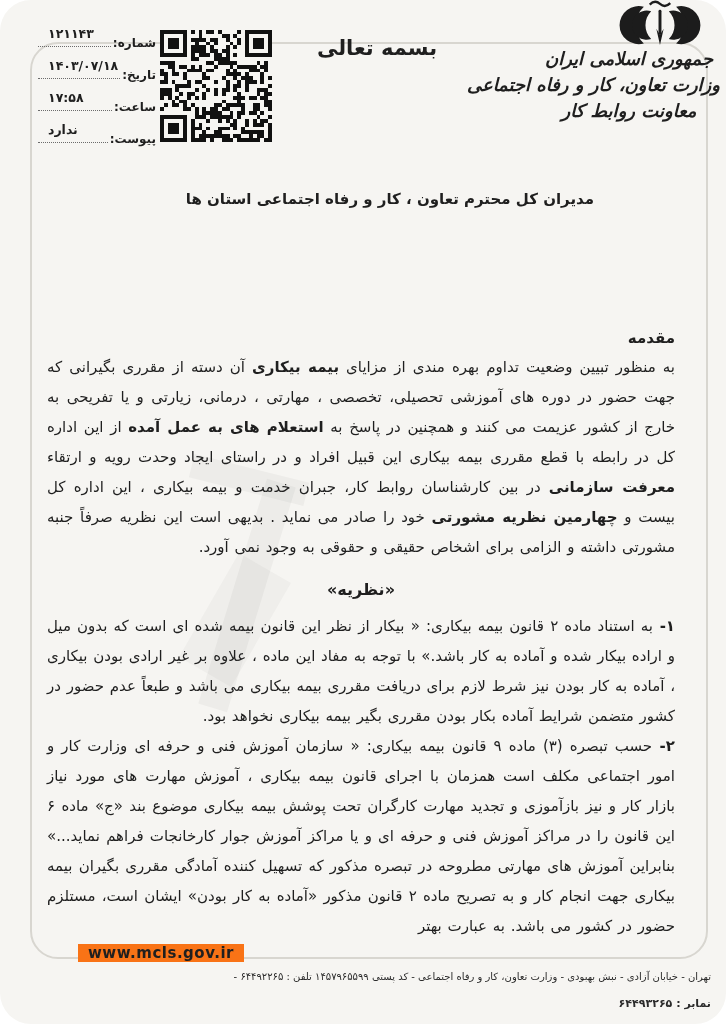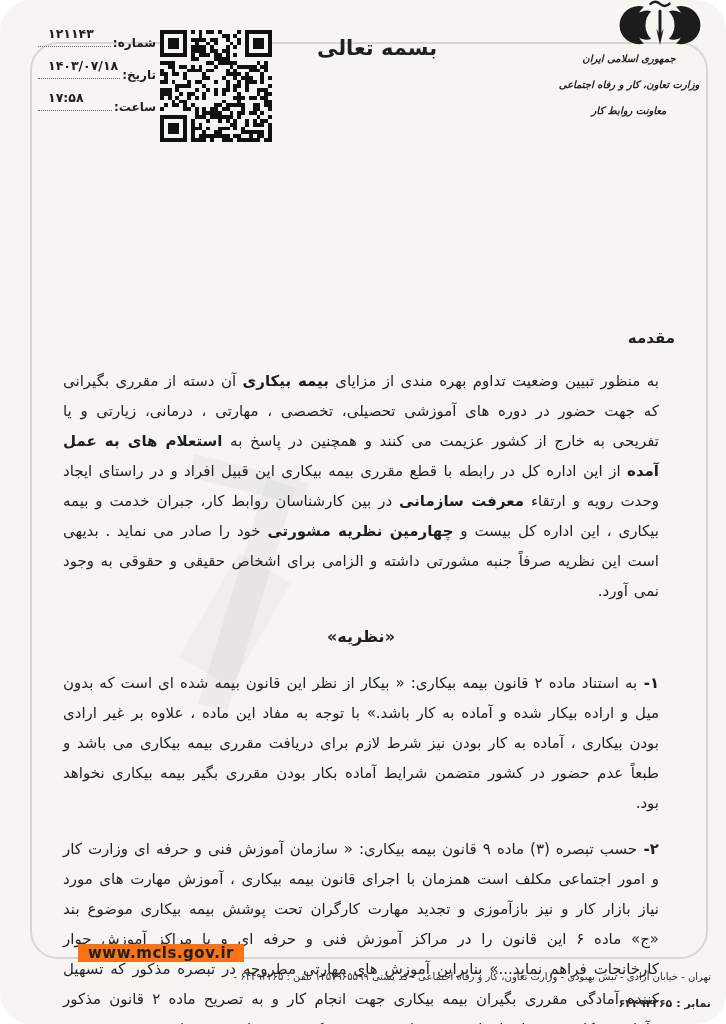--- a/index.html
+++ b/index.html
@@ -20,29 +20,29 @@
   .meta-value{position:absolute;left:10px;bottom:9px;font-weight:bold;font-size:12.5px;letter-spacing:1px;white-space:nowrap;}
   
   .qr{position:absolute;top:30px;left:160px;width:112px;height:112px;}
   .qr svg{width:100%;height:100%;shape-rendering:crispEdges;}
   
   .besm{position:absolute;top:36px;left:312px;width:130px;text-align:center;
     font-size:21px;font-weight:bold;}
   
   .emblem{position:absolute;top:-2px;left:616px;width:88px;height:50px;}
   .letterhead{position:absolute;top:46px;left:538px;width:182px;text-align:center;
-    font-style:italic;font-weight:bold;font-size:10px;line-height:26px;white-space:nowrap;}
+    font-style:italic;font-weight:bold;font-size:18px;line-height:26px;white-space:nowrap;}
   
   .addressee{position:absolute;top:190px;right:132px;font-weight:bold;font-size:15px;}
   .subject-wrap{position:absolute;top:266px;left:150px;width:450px;text-align:center;}
   .subject{font-weight:bold;font-size:14.5px;text-decoration:underline;text-underline-offset:5px;}
   
   .content{position:absolute;top:326px;left:47px;width:628px;font-size:15px;line-height:30px;text-align:justify;}
   .sec-head{font-weight:bold;font-size:15px;line-height:24px;margin:0 0 2px 0;}
-  .para{margin:16px;word-spacing:1px;}
+  .para{margin:0;word-spacing:1px;}
   .opinion-head{text-align:center;font-weight:bold;font-size:16px;margin:13px 0 6px 0;}
   .b{font-weight:bold;}
   
   .wm{position:absolute;background:rgba(70,70,70,0.05);pointer-events:none;}
   .wm1{top:468px;left:190px;width:118px;height:24px;transform:rotate(14deg);}
   .wm2{top:478px;left:232px;width:30px;height:235px;transform:rotate(17deg);}
   .wm3{top:560px;left:205px;width:60px;height:120px;transform:rotate(30deg);background:rgba(70,70,70,0.04);}
   
   .website{position:absolute;top:944px;left:78px;direction:ltr;font-weight:bold;font-size:15px;
     background:#f97316;padding:0 10px;letter-spacing:0.5px;}
@@ -66,20 +66,25 @@
     </div>
     <div class="meta-row">
       <span class="meta-label">تاریخ:</span>
       <span class="meta-dots"></span>
       <span class="meta-value">۱۴۰۳/۰۷/۱۸</span>
     </div>
     <div class="meta-row">
       <span class="meta-label">ساعت:</span>
       <span class="meta-dots"></span>
       <span class="meta-value">۱۷:۵۸</span>
+    </div>
+    <div class="meta-row">
+      <span class="meta-label">پیوست:</span>
+      <span class="meta-dots"></span>
+      <span class="meta-value">ندارد</span>
     </div>
   </div>
 
   <div class="qr">
     <svg id="qr-svg" viewBox="0 0 29 29" xmlns="http://www.w3.org/2000/svg">
         <rect x="0" y="0" width="29" height="29" fill="#f6f5f2"></rect>
         <rect x="8" y="0" width="1" height="1" fill="#111"></rect>
         <rect x="10" y="0" width="1" height="1" fill="#111"></rect>
         <rect x="12" y="0" width="1" height="1" fill="#111"></rect>
         <rect x="13" y="0" width="1" height="1" fill="#111"></rect>
@@ -416,20 +421,21 @@
       </g>
     </svg>
   </div>
 
   <div class="letterhead">
     <div>جمهوری اسلامی ایران</div>
     <div>وزارت تعاون، کار و رفاه اجتماعی</div>
     <div>معاونت روابط کار</div>
   </div>
 
+  <div class="addressee">مدیران کل  محترم تعاون ، کار و رفاه اجتماعی استان ها</div>
 
 
   <div class="wm wm1"></div>
   <div class="wm wm2"></div>
   <div class="wm wm3"></div>
 
   <div class="content">
     <div class="sec-head">مقدمه</div>
     <p class="para"><span>به منظور تبیین وضعیت تداوم بهره مندی از مزایای </span><span class="b">بیمه بیکاری</span><span> آن دسته از مقرری بگیرانی که جهت حضور در دوره های آموزشی تحصیلی، تخصصی ، مهارتی ، درمانی، زیارتی و یا تفریحی  به خارج از کشور عزیمت می کنند و همچنین در پاسخ به </span><span class="b">استعلام های به عمل آمده</span><span> از این اداره کل در رابطه با قطع مقرری بیمه بیکاری این قبیل افراد و در راستای ایجاد وحدت رویه و ارتقاء </span><span class="b">معرفت سازمانی</span><span> در بین کارشناسان روابط کار، جبران خدمت و بیمه بیکاری ، این اداره کل بیست و </span><span class="b">چهارمین نظریه مشورتی</span><span> خود را صادر می نماید . بدیهی است این نظریه صرفاً جنبه مشورتی داشته و الزامی برای اشخاص حقیقی و حقوقی به وجود نمی آورد.</span></p>
     <div class="opinion-head">«نظریه»</div>

